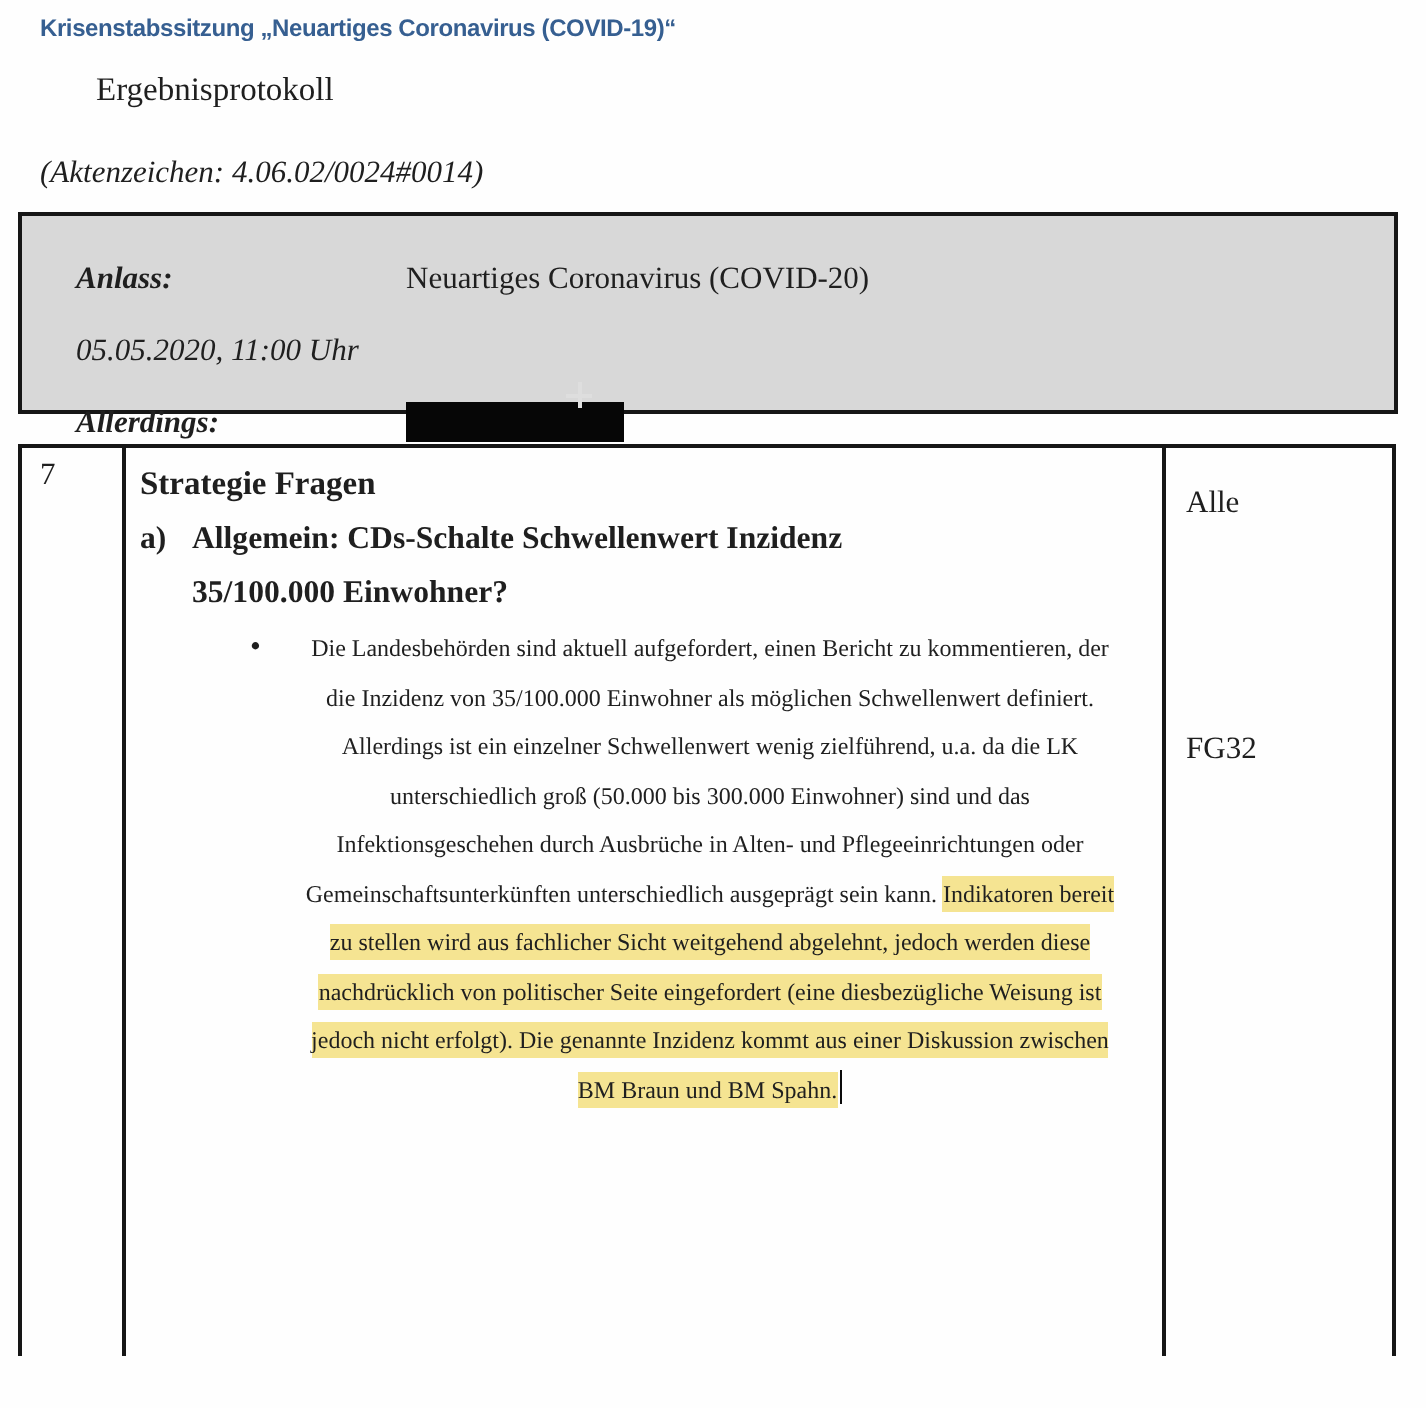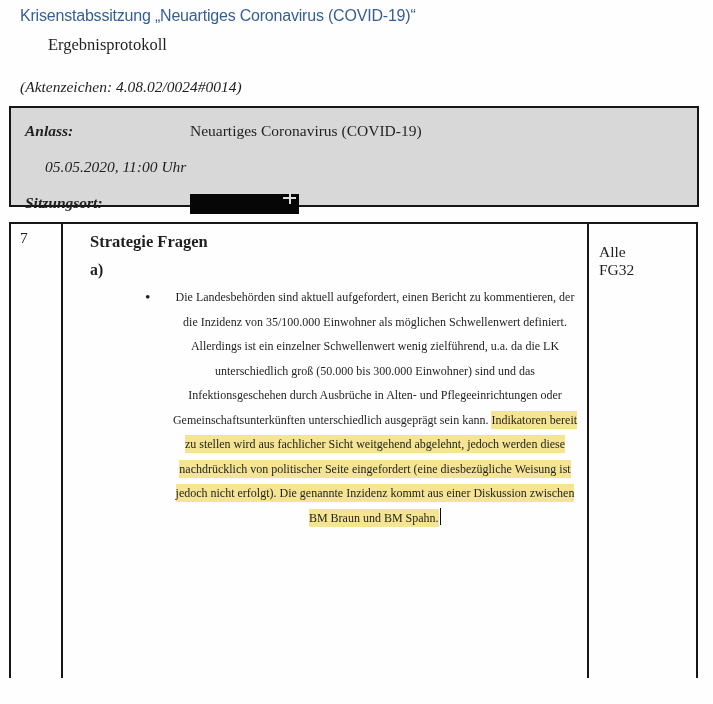--- a/index.html
+++ b/index.html
@@ -15,48 +15,48 @@
     position:relative;
     background:#fefefe;
     font-family:"Liberation Serif","DejaVu Serif",serif;
     color:var(--ink);
     overflow:hidden;
   }
   
   .doc-title{
     position:absolute;left:20px;top:7px;
     font-family:"Liberation Sans","DejaVu Sans",sans-serif;
-    font-weight:normal;font-size:16px;letter-spacing:-0.2px;
+    font-weight:bold;font-size:12px;letter-spacing:-0.2px;
     color:var(--title-blue);
     white-space:nowrap;
   }
   .doc-subtitle{
     position:absolute;left:20px;top:35px;
     font-size:16.5px;
     margin-left:28px;
   }
   .file-ref{
     position:absolute;left:20px;top:78px;
     font-style:italic;font-size:15.5px;
   }
   
   .meta-table{
     position:absolute;left:9px;top:106px;
     width:690px;height:101px;
     background:var(--gray);
     border:2px solid var(--border);
     padding-top:5px;
   }
-  .meta-row{display:flex;height:36px;padding-left:14px;align-items:center;}
+  .meta-row{display:flex;height:36px;padding-left:27px;align-items:flex-end;}
   .meta-label{
     width:165px;flex:0 0 165px;
     font-weight:bold;font-style:italic;font-size:15.5px;
   }
   .meta-value{font-size:15.5px;}
-  .meta-value.italic{font-style:italic;margin-left:20px;}
+  .meta-value.italic{font-style:italic;}
   .redaction-bar{
     width:109px;height:20px;margin-top:1px;
     background:#060606;
   }
   
   .crosshair{position:absolute;left:283px;top:191px;width:13px;height:13px;}
   .crosshair::before{
     content:"";position:absolute;left:6px;top:0;width:2px;height:13px;background:#dedede;
   }
   .crosshair::after{
@@ -68,26 +68,26 @@
     width:689px;height:456px;
     border:2px solid var(--border);
     border-bottom:none;
     display:flex;align-items:stretch;
     background:#fefefe;
   }
   .col-num{
     flex:0 0 52px;border-right:2px solid var(--border);
     padding:5px 0 0 9px;font-size:15.5px;
   }
-  .col-content{flex:1 1 auto;padding:5px 8px 0 7px;margin-left:20px;}
+  .col-content{flex:1 1 auto;padding:5px 8px 0 7px;}
   .col-resp{
     flex:0 0 115px;border-left:2px solid var(--border);
     padding:19px 0 0 10px;font-size:15.5px;font-family:Liberation Serif, serif;
   }
-  .resp-second{}
+  .resp-second{margin-top:105px;}
   .section-heading{
     font-weight:bold;font-size:16.5px;line-height:26px;
   }
   .subitem{display:flex;font-weight:bold;font-size:15.8px;line-height:27px;margin-top:1px;}
   .subitem-marker{flex:0 0 26px;}
   .subitem-title{width:378px;}
   .bullet-row{display:flex;margin-left:55px;margin-top:2px;}
   .bullet-glyph{flex:0 0 26px;font-size:15.5px;line-height:24.5px;}
   .bullet-text{
     width:408px;font-size:12px;line-height:24.5px;
@@ -101,45 +101,46 @@
   .text-caret{
     display:inline-block;width:1.5px;height:17px;
     background:#0b0b0b;vertical-align:-3px;margin-left:1px;
   }
 </style>
 </head>
 <body>
 
 <h1 class="doc-title">Krisenstabssitzung „Neuartiges Coronavirus (COVID-19)“</h1>
 <div class="doc-subtitle">Ergebnisprotokoll</div>
-<div class="file-ref">(Aktenzeichen: 4.08.02/0024#0014)</div>
+<div class="file-ref">(Aktenzeichen: 4.06.02/0024#0014)</div>
 
 <div class="meta-table">
   <div class="meta-row">
     <span class="meta-label">Anlass:</span>
-    <span class="meta-value">Neuartiges Coronavirus (COVID-19)</span>
+    <span class="meta-value">Neuartiges Coronavirus (COVID-20)</span>
   </div>
   <div class="meta-row">
     <span class="meta-value italic">05.05.2020, 11:00 Uhr</span>
   </div>
   <div class="meta-row">
-    <span class="meta-label">Sitzungsort:</span>
+    <span class="meta-label">Allerdings:</span>
     <span class="redaction-bar"></span>
   </div>
 </div>
 <div class="crosshair"></div>
 
 <div class="agenda-table">
   <div class="col-num">
     <span>7</span>
   </div>
   <div class="col-content">
     <div class="section-heading">Strategie Fragen</div>
     <div class="subitem">
       <span class="subitem-marker">a)</span>
+      <span class="subitem-title">Allgemein: CDs-Schalte Schwellenwert Inzidenz 35/100.000 Einwohner?</span>
     </div>
     <div class="bullet-row">
       <span class="bullet-glyph">•</span>
       <div class="bullet-text"><span>Die Landesbehörden sind aktuell aufgefordert, einen Bericht zu kommentieren, der die Inzidenz von 35/100.000 Einwohner als möglichen Schwellenwert definiert. Allerdings ist ein einzelner Schwellenwert wenig zielführend, u.a. da die LK unterschiedlich groß (50.000 bis 300.000 Einwohner) sind und das Infektionsgeschehen durch Ausbrüche in Alten- und Pflegeeinrichtungen oder Gemeinschaftsunterkünften unterschiedlich ausgeprägt sein kann. </span><mark class="hl">Indikatoren bereit zu stellen wird aus fachlicher Sicht weitgehend abgelehnt, jedoch werden diese nachdrücklich von politischer Seite eingefordert (eine diesbezügliche Weisung ist jedoch nicht erfolgt). Die genannte Inzidenz kommt aus einer Diskussion zwischen BM Braun und BM Spahn.</mark><span class="text-caret"></span></div>
     </div>
   </div>
   <div class="col-resp">
     <div>Alle</div>
     <div class="resp-second">FG32</div>
   </div>

